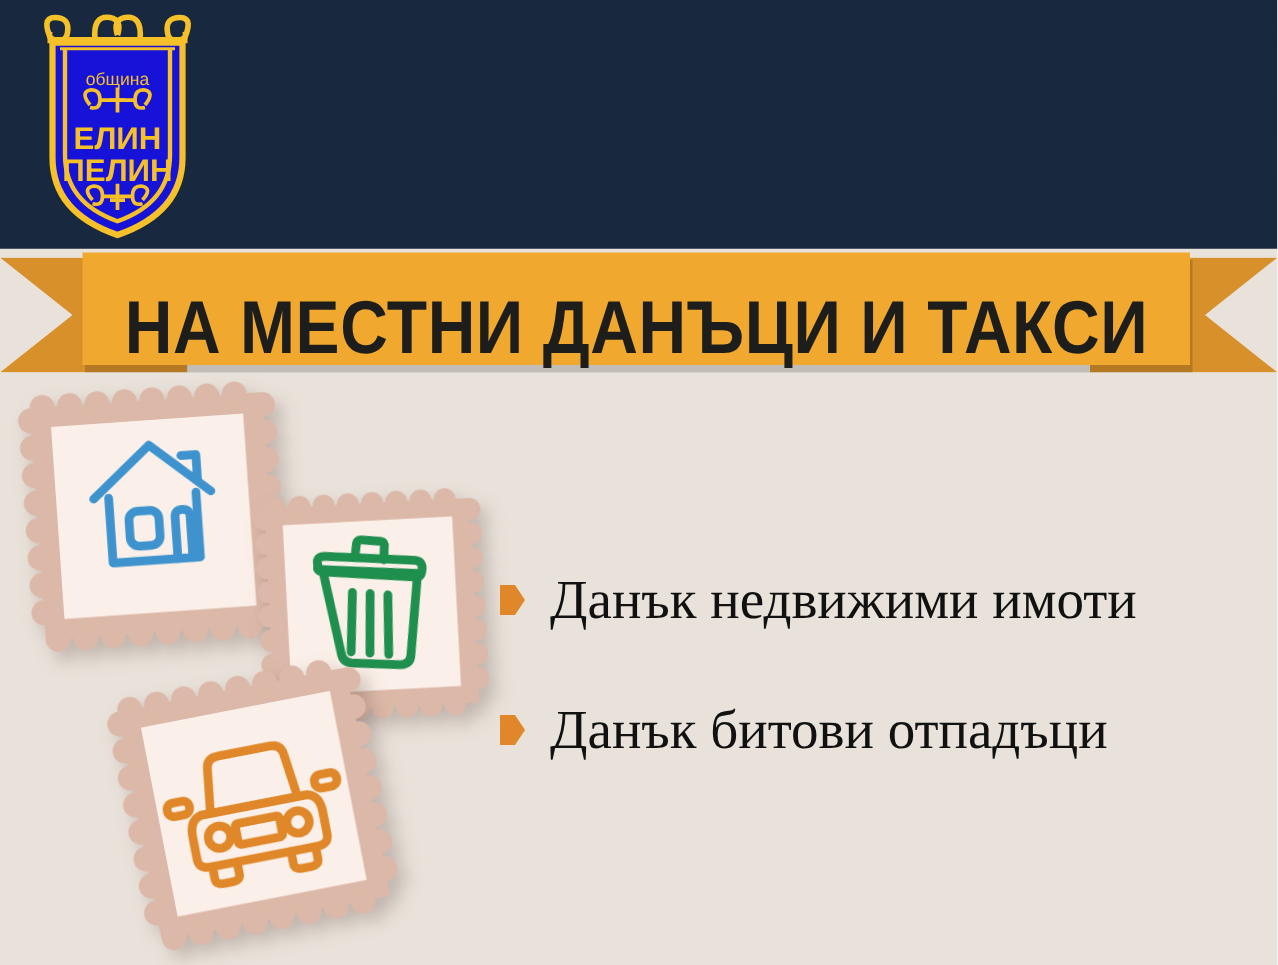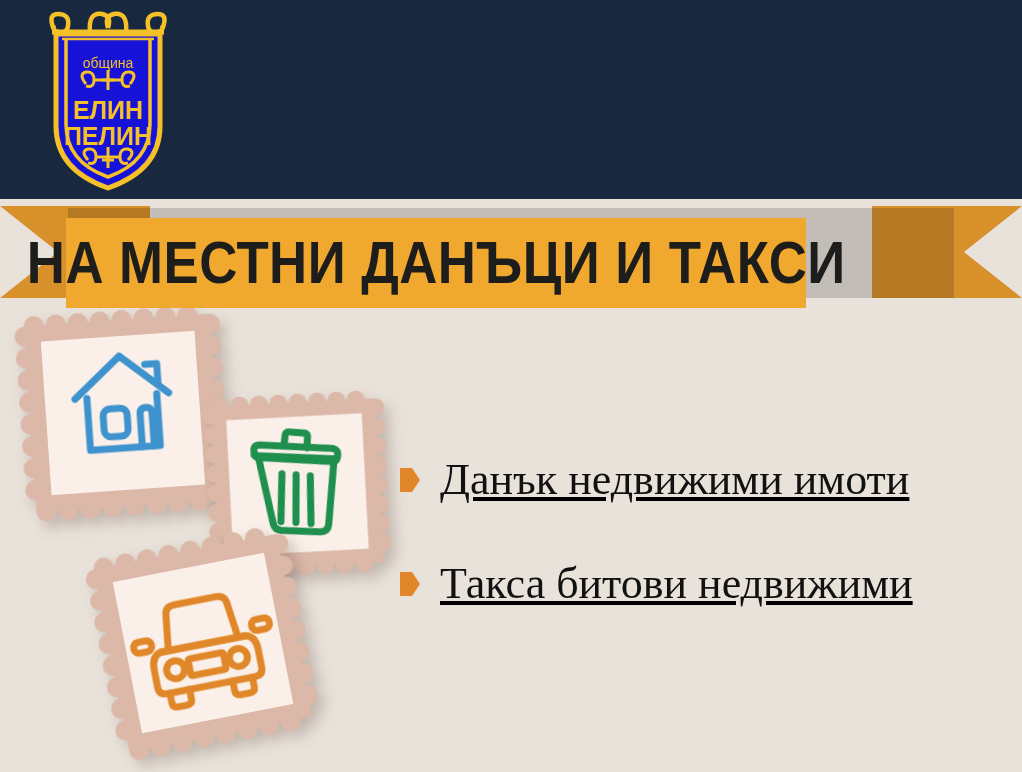--- a/index.html
+++ b/index.html
@@ -43,21 +43,21 @@
     line-height: 64px;
     letter-spacing: 0.5px;
     transform: scaleX(0.93);
     transform-origin: center top;
     white-space: pre-line;
   }
 
   
   .logo {
     position: absolute;
-    left: 28px;
+    left: 14px;
     top: 8px;
     width: 160px;
     height: 185px;
     z-index: 6;
   }
   .logo svg { display: block; width: 160px; height: 185px; }
 
   
   .ribbon {
     position: absolute;
@@ -87,27 +87,26 @@
     left: 68px;
     top: 12px;
     width: 886px;
     height: 90px;
     background: rgba(0,0,0,0.16);
   }
   .ribbon-band {
     position: absolute;
     left: 66px;
     top: 6px;
-    width: 740px;
+    width: 886px;
     height: 90px;
     background: #f0a92e;
     display: flex;
-    align-items: center;
+    align-items: flex-end;
     justify-content: center;
-    margin-top: 16px;
   }
   .ribbon-text {
     color: #1d1d1b;
     font-family: "Liberation Sans", sans-serif;
     font-weight: bold;
     font-size: 60px;
     line-height: 60px;
     letter-spacing: 0.5px;
     transform: scaleX(0.88);
     white-space: nowrap;
@@ -121,21 +120,20 @@
   }
   .stamp svg { display: block; }
 
   
   .bullet-list {
     position: absolute;
     left: 400px;
     top: 428px;
     width: 610px;
     z-index: 3;
-    text-decoration: underline;
   }
   .bullet-row {
     display: flex;
     align-items: center;
     height: 104px;
   }
   .bullet-marker {
     flex: 0 0 auto;
     width: 20px;
     height: 24px;
@@ -377,17 +375,17 @@
     </svg>
   </div>
 
   <div class="bullet-list">
     <div class="bullet-row">
       <span class="bullet-marker"></span>
       <span class="bullet-label">Данък недвижими имоти</span>
     </div>
     <div class="bullet-row">
       <span class="bullet-marker"></span>
-      <span class="bullet-label">Такса битови недвижими</span>
+      <span class="bullet-label">Данък битови отпадъци</span>
     </div>
   </div>
 
 </div>
 
 </body></html>

